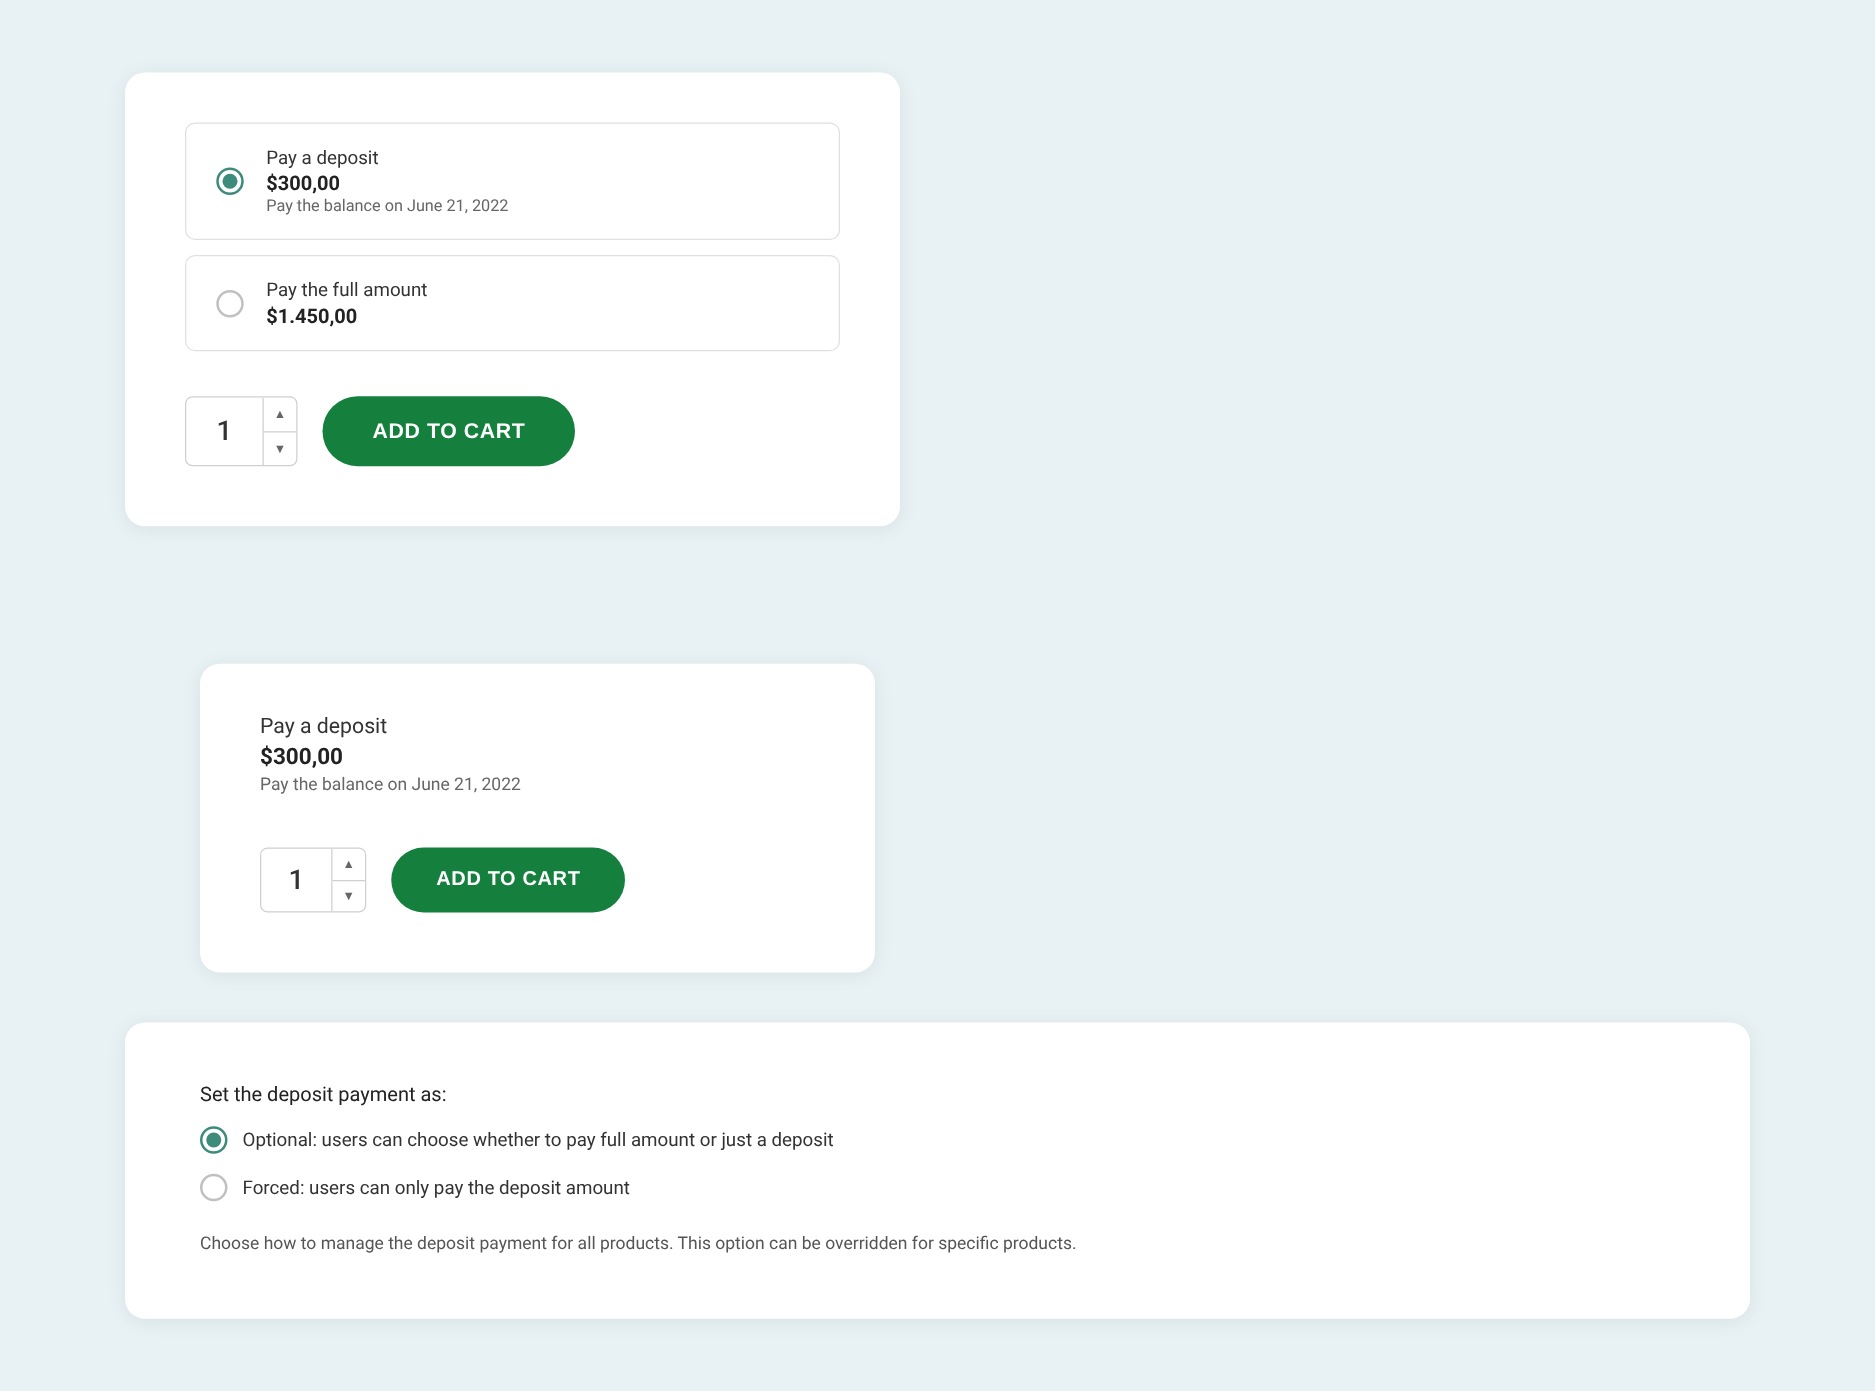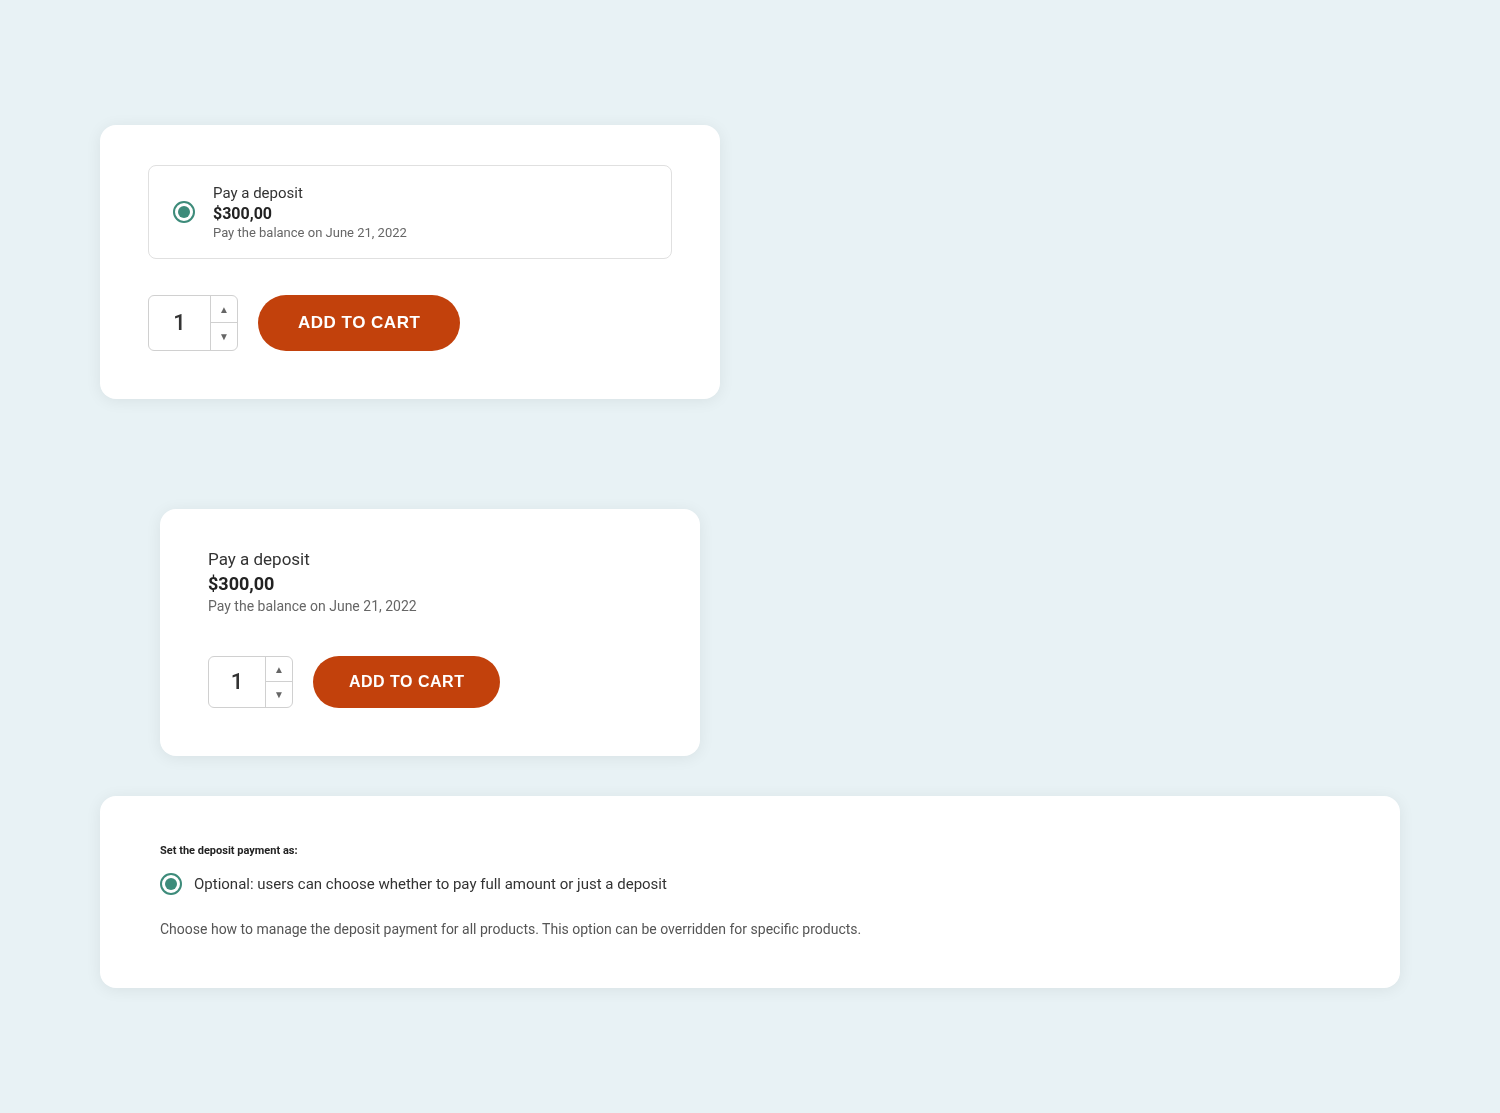--- a/index.html
+++ b/index.html
@@ -160,21 +160,21 @@
       font-size: 10px;
       user-select: none;
     }
 
     .stepper-arrow:first-child {
       border-bottom: 1px solid #d0d0d0;
     }
 
     
     .add-to-cart-btn {
-      background: #c2410c;
+      background: #15803d;
       color: #ffffff;
       border: none;
       border-radius: 50px;
       padding: 0 40px;
       height: 56px;
       font-size: 17px;
       font-weight: 700;
       letter-spacing: 0.5px;
       cursor: pointer;
       text-transform: uppercase;
@@ -221,22 +221,22 @@
     .card-bottom {
       background: #ffffff;
       border-radius: 16px;
       padding: 48px 60px;
       width: 100%;
       max-width: 1300px;
       box-shadow: 0 2px 16px rgba(0,0,0,0.07);
     }
 
     .bottom-title {
-      font-size: 11px;
-      font-weight: 700;
+      font-size: 16px;
+      font-weight: 400;
       color: #222;
       margin-bottom: 16px;
     }
 
     .bottom-option {
       display: flex;
       align-items: center;
       gap: 12px;
       margin-bottom: 16px;
       cursor: pointer;
@@ -287,20 +287,27 @@
 
     <div class="payment-option">
       <div class="radio-btn selected"></div>
       <div class="option-text">
         <div class="option-label">Pay a deposit</div>
         <div class="option-price">$300,00</div>
         <div class="option-note">Pay the balance on June 21, 2022</div>
       </div>
     </div>
 
+    <div class="payment-option">
+      <div class="radio-btn unselected"></div>
+      <div class="option-text">
+        <div class="option-label">Pay the full amount</div>
+        <div class="option-price">$1.450,00</div>
+      </div>
+    </div>
 
     <div class="cart-row">
       <div class="quantity-stepper">
         <div class="quantity-value">1</div>
         <div class="stepper-arrows">
           <div class="stepper-arrow">▲</div>
           <div class="stepper-arrow">▼</div>
         </div>
       </div>
       <button class="add-to-cart-btn">ADD TO CART</button>
@@ -326,15 +333,19 @@
 </div>
 
 <div class="card-bottom">
   <div class="bottom-title">Set the deposit payment as:</div>
 
   <div class="bottom-option">
     <div class="bottom-radio selected"></div>
     <span class="bottom-option-label">Optional: users can choose whether to pay full amount or just a deposit</span>
   </div>
 
+  <div class="bottom-option">
+    <div class="bottom-radio unselected"></div>
+    <span class="bottom-option-label">Forced: users can only pay the deposit amount</span>
+  </div>
 
   <div class="bottom-desc">Choose how to manage the deposit payment for all products. This option can be overridden for specific products.</div>
 </div>
 
 </body></html>

